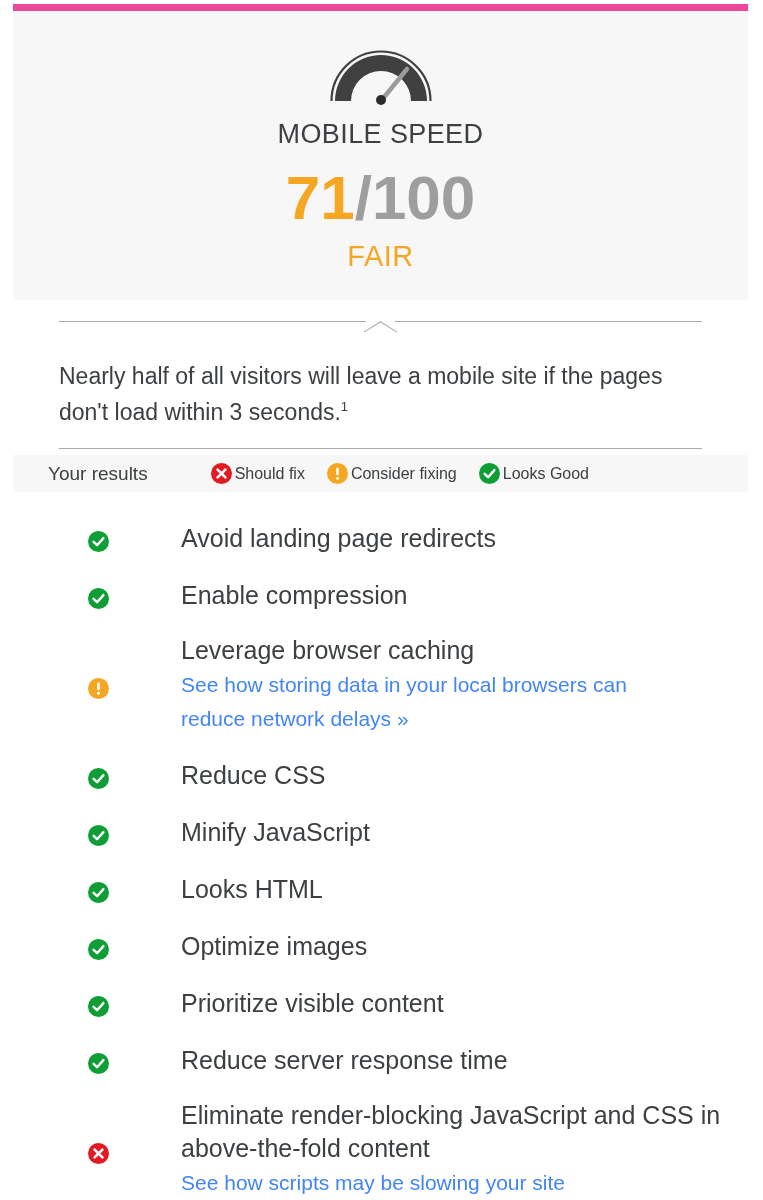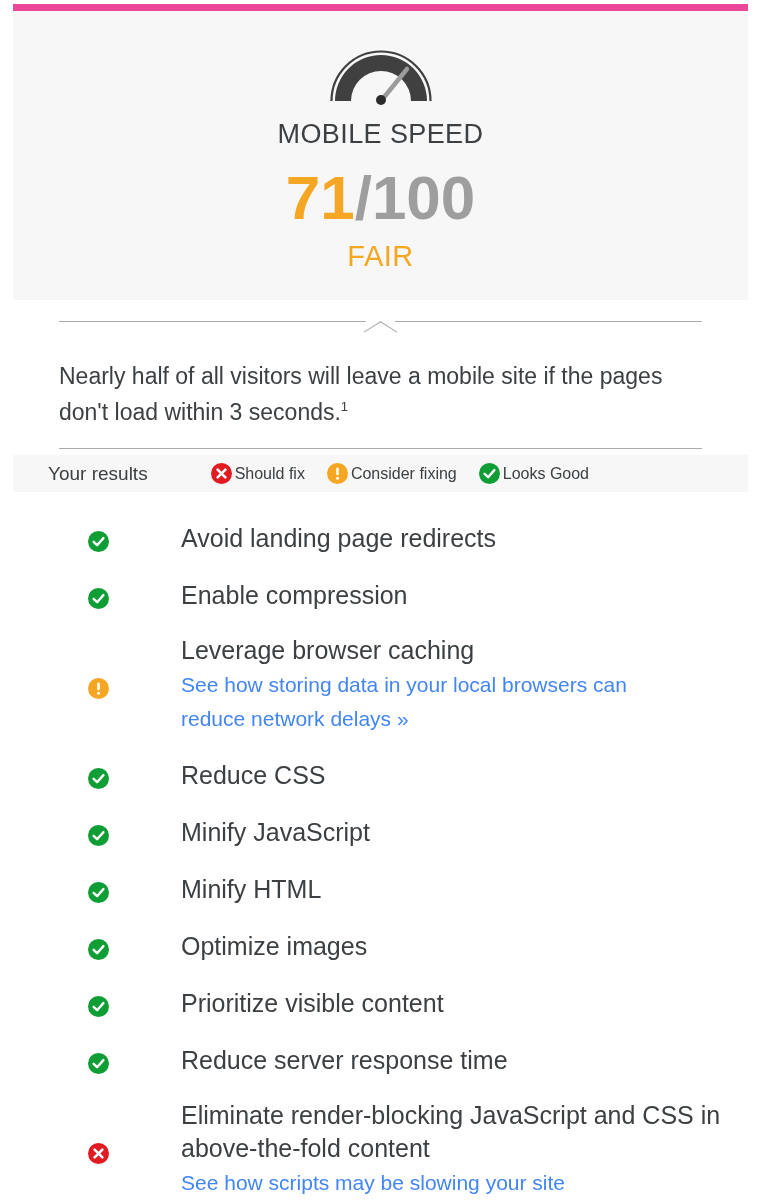--- a/index.html
+++ b/index.html
@@ -334,21 +334,21 @@
         <div class="result-body">
           <div class="result-title">Minify JavaScript</div>
         </div>
       </div>
       <div class="result-row">
         <div class="result-icon"><svg width="21" height="21" viewBox="0 0 21 21">
             <circle cx="10.5" cy="10.5" r="10.5" fill="#0f9d35"></circle>
             <path d="M5.6 10.8 L9.1 14.2 L15.4 7.1" fill="none" stroke="#ffffff" stroke-width="2.4" stroke-linecap="round" stroke-linejoin="round"></path>
           </svg></div>
         <div class="result-body">
-          <div class="result-title">Minify HTML</div>
+          <div class="result-title">Looks HTML</div>
         </div>
       </div>
       <div class="result-row">
         <div class="result-icon"><svg width="21" height="21" viewBox="0 0 21 21">
             <circle cx="10.5" cy="10.5" r="10.5" fill="#0f9d35"></circle>
             <path d="M5.6 10.8 L9.1 14.2 L15.4 7.1" fill="none" stroke="#ffffff" stroke-width="2.4" stroke-linecap="round" stroke-linejoin="round"></path>
           </svg></div>
         <div class="result-body">
           <div class="result-title">Optimize images</div>
         </div>

